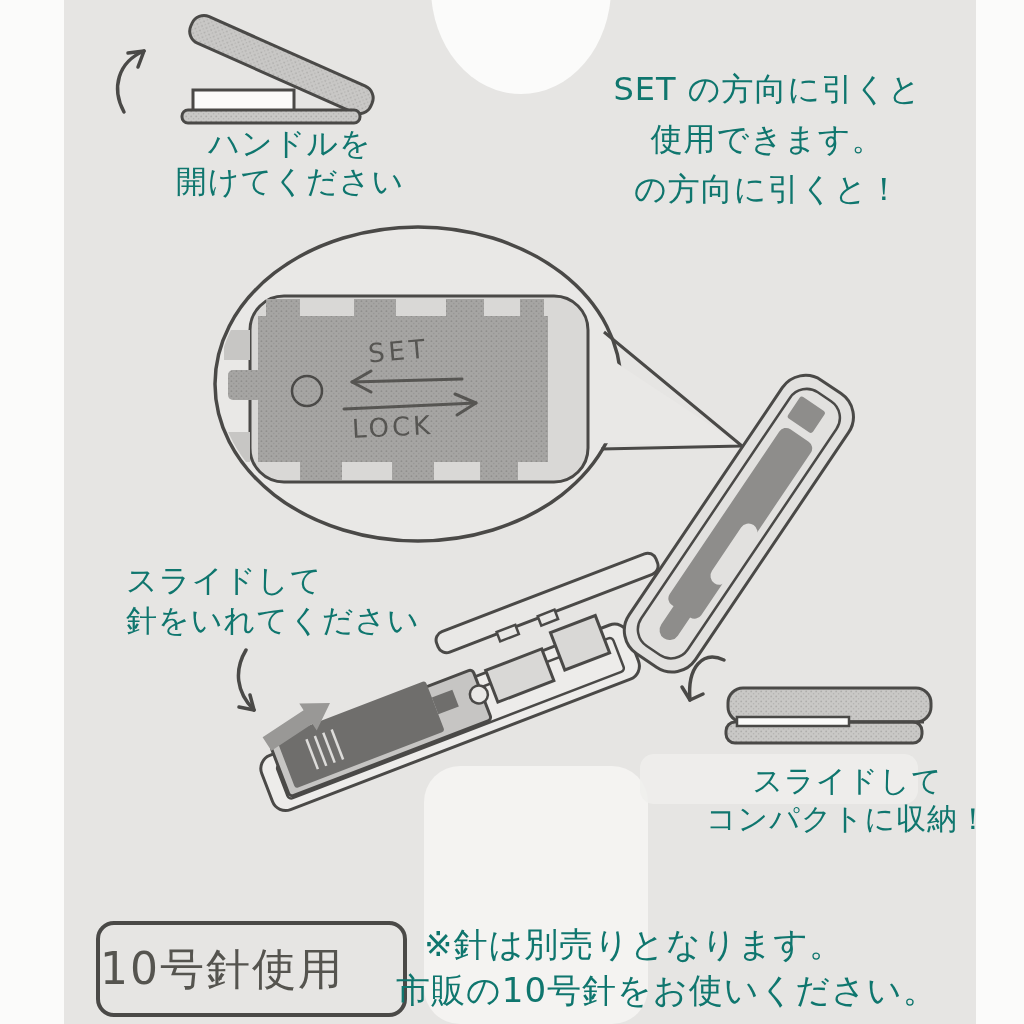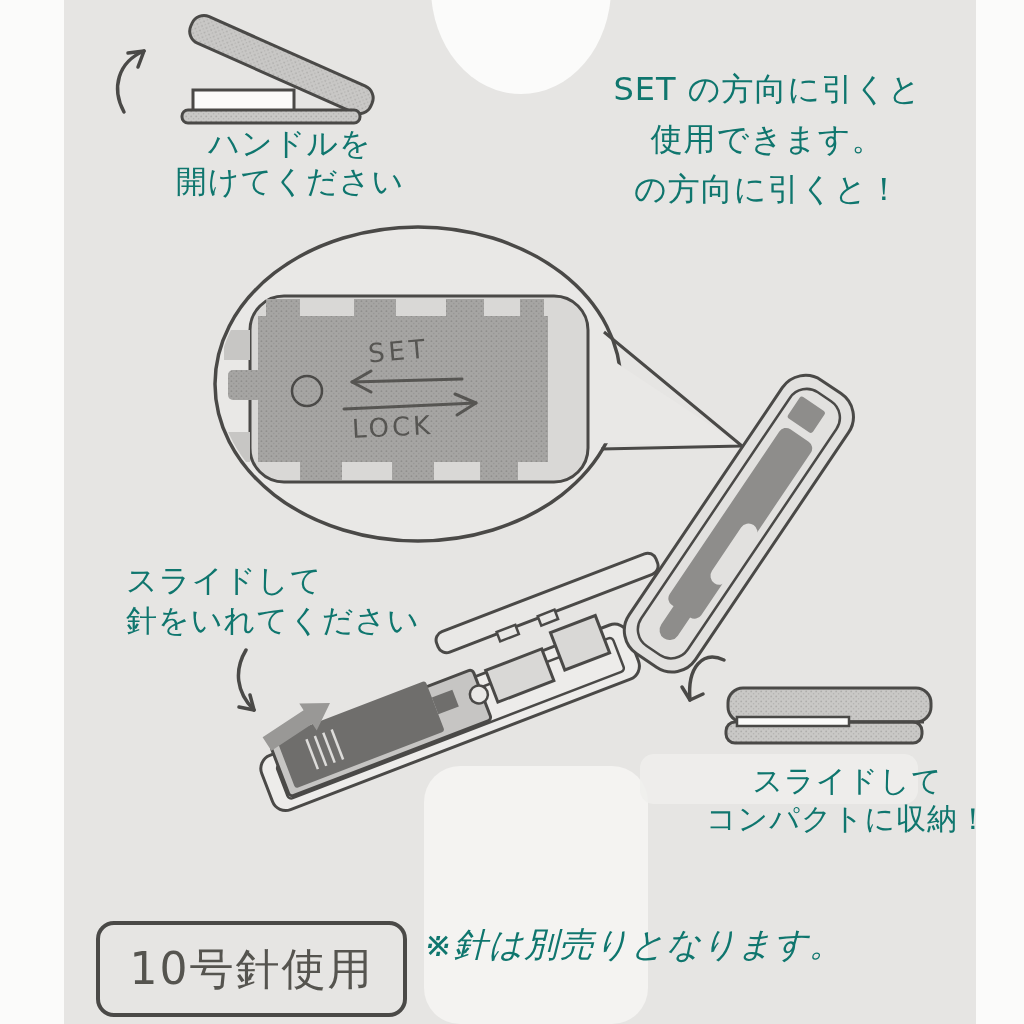--- a/index.html
+++ b/index.html
@@ -19,24 +19,24 @@
   .cap-setlock{left:570px;top:64px;width:395px;font-size:32px;line-height:50px;}
   .cap-slide{left:126px;top:560px;width:340px;font-size:31px;line-height:40px;}
   .cap-close{left:690px;top:762px;width:315px;font-size:30px;line-height:38px;}
   .lbl-set{left:368px;top:336px;font-size:26px;letter-spacing:4px;color:#565552;
            transform:rotate(-5deg);font-weight:500;}
   .lbl-lock{left:352px;top:412px;font-size:26px;letter-spacing:3px;color:#565552;
            transform:rotate(-3deg);font-weight:500;}
   .badge{
     position:absolute;left:96px;top:921px;width:303px;height:88px;
     border:4px solid #4a4947;border-radius:18px;
-    display:flex;align-items:center;justify-content:center;
+    display:flex;align-items:center;
     font-size:44px;color:#55544f;letter-spacing:2px;
   }
-  .note1{left:424px;top:922px;font-size:34px;font-style:italic;}
+  .note1{left:424px;top:922px;font-size:34px;}
   .note2{left:396px;top:968px;font-size:34px;}
 </style>
 </head>
 <body>
 
 <div class="stage">
 
 <svg width="1024" height="1024" viewBox="0 0 1024 1024">
   <defs>
     <pattern id="stipple" width="5" height="5" patternUnits="userSpaceOnUse">
@@ -169,14 +169,15 @@
 
   <div class="txt center cap-close">
     <div>スライドして</div>
     <div>コンパクトに収納！</div>
   </div>
 
   <div class="badge">
     <span>10号針使用</span>
   </div>
   <div class="txt note1">※針は別売りとなります。</div>
+  <div class="txt note2">市販の10号針をお使いください。</div>
 
 </div>
 
 </body></html>

